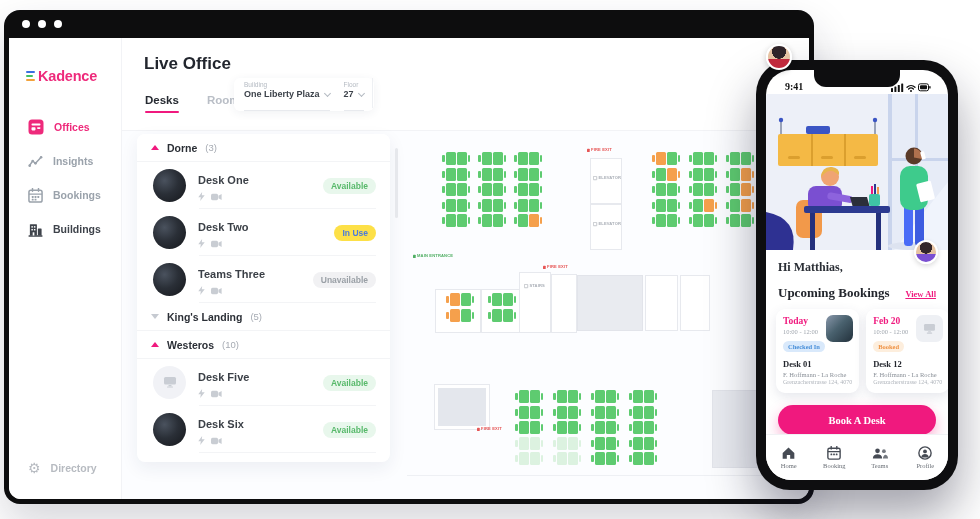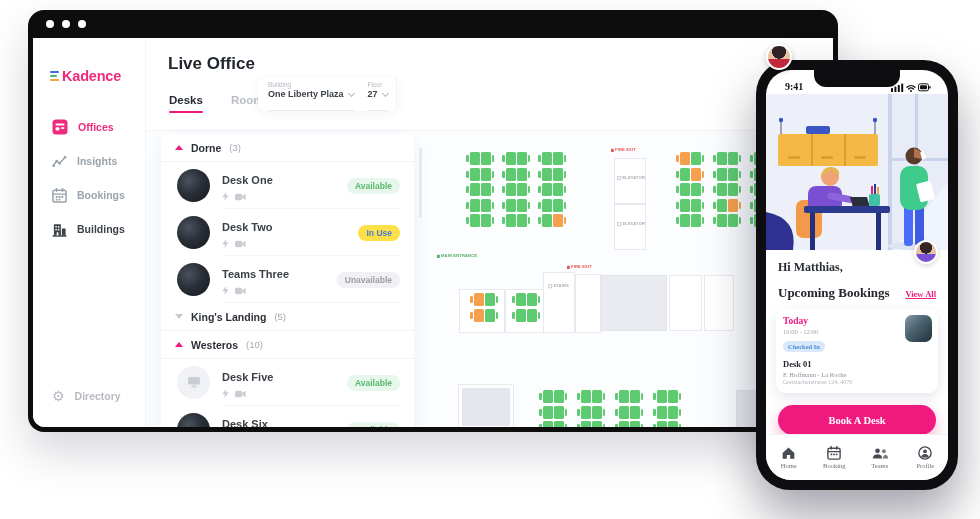--- a/index.html
+++ b/index.html
@@ -1,20 +1,20 @@
 <!DOCTYPE html>
 <html><head>
 <meta charset="utf-8">
 <style>
   * { margin:0; padding:0; box-sizing:border-box; }
   html,body { width:980px; height:519px; background:#fff; font-family:"Liberation Sans", sans-serif; overflow:hidden; }
   .stage { position:relative; width:980px; height:519px; background:#fff; }
 
   
-  .window { position:absolute; left:28px; top:10px; width:810px; height:422px;
+  .window { position:absolute; left:4px; top:10px; width:810px; height:494px;
     background:#0d0d0e; border-radius:16px; box-shadow:0 20px 44px rgba(25,25,55,.18); z-index:10; }
   .titlebar { height:28px; display:flex; align-items:center; gap:8px; padding-left:18px; }
   .titlebar .dot { width:8px; height:8px; border-radius:50%; background:#fff; }
   .app { position:absolute; left:5px; right:5px; top:28px; bottom:5px; background:#fff;
     border-radius:0 0 12px 12px; overflow:hidden; display:flex; }
 
   
   .sidebar { width:113px; background:#fff; border-right:1px solid #f2f3f6; position:relative; flex:none; }
   .logo { display:flex; align-items:center; gap:3px; margin:30px 0 0 17px; }
   .logo-bars { display:flex; flex-direction:column; gap:1.5px; }
@@ -808,20 +808,35 @@
       <div class="cards">
         <div class="bcard">
           <div class="bcard-date">Today</div>
           <div class="bcard-time">10:00 - 12:00</div>
           <div class="bcard-badge checkedin">Checked In</div>
           <div class="bthumb photo"></div>
           <div class="bcard-desk">Desk 01</div>
           <div class="bcard-company">F. Hoffmann - La Roche</div>
           <div class="bcard-address">Grenzacherstrasse 124, 4070</div>
         </div>
+        <div class="bcard">
+          <div class="bcard-date">Feb 20</div>
+          <div class="bcard-time">10:00 - 12:00</div>
+          <div class="bcard-badge booked">Booked</div>
+          <div class="bthumb ph">
+            <svg width="13" height="10" viewBox="0 0 14 11">
+                <rect x="1" y="0" width="12" height="7.5" rx="1.5" fill="#c9cdd4"></rect>
+                <rect x="5.5" y="8" width="3" height="1.2" fill="#c9cdd4"></rect>
+                <rect x="4" y="9.4" width="6" height="1.2" rx="0.6" fill="#c9cdd4"></rect>
+              </svg>
+          </div>
+          <div class="bcard-desk">Desk 12</div>
+          <div class="bcard-company">F. Hoffmann - La Roche</div>
+          <div class="bcard-address">Grenzacherstrasse 124, 4070</div>
+        </div>
       </div>
 
       <div class="cta">Book A Desk</div>
 
       <div class="phone-nav">
         <div class="pnav-item">
           <svg width="15" height="14" viewBox="0 0 18 16" fill="#464b54">
               <path d="M2 8 L9 1.5 L16 8 V15 H11 V10.5 H7 V15 H2 Z"></path>
             </svg>
           <span class="pnav-label">Home</span>

